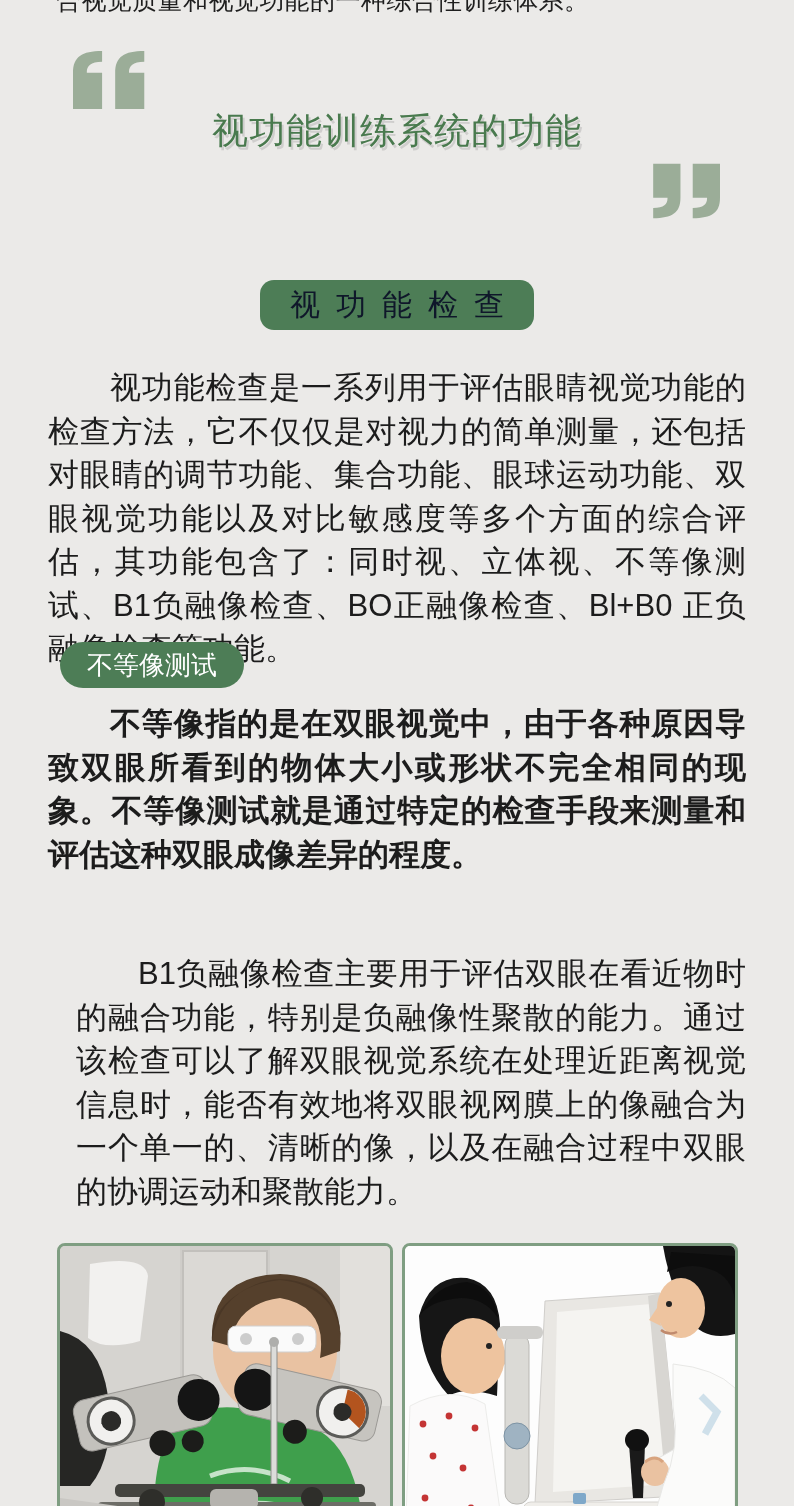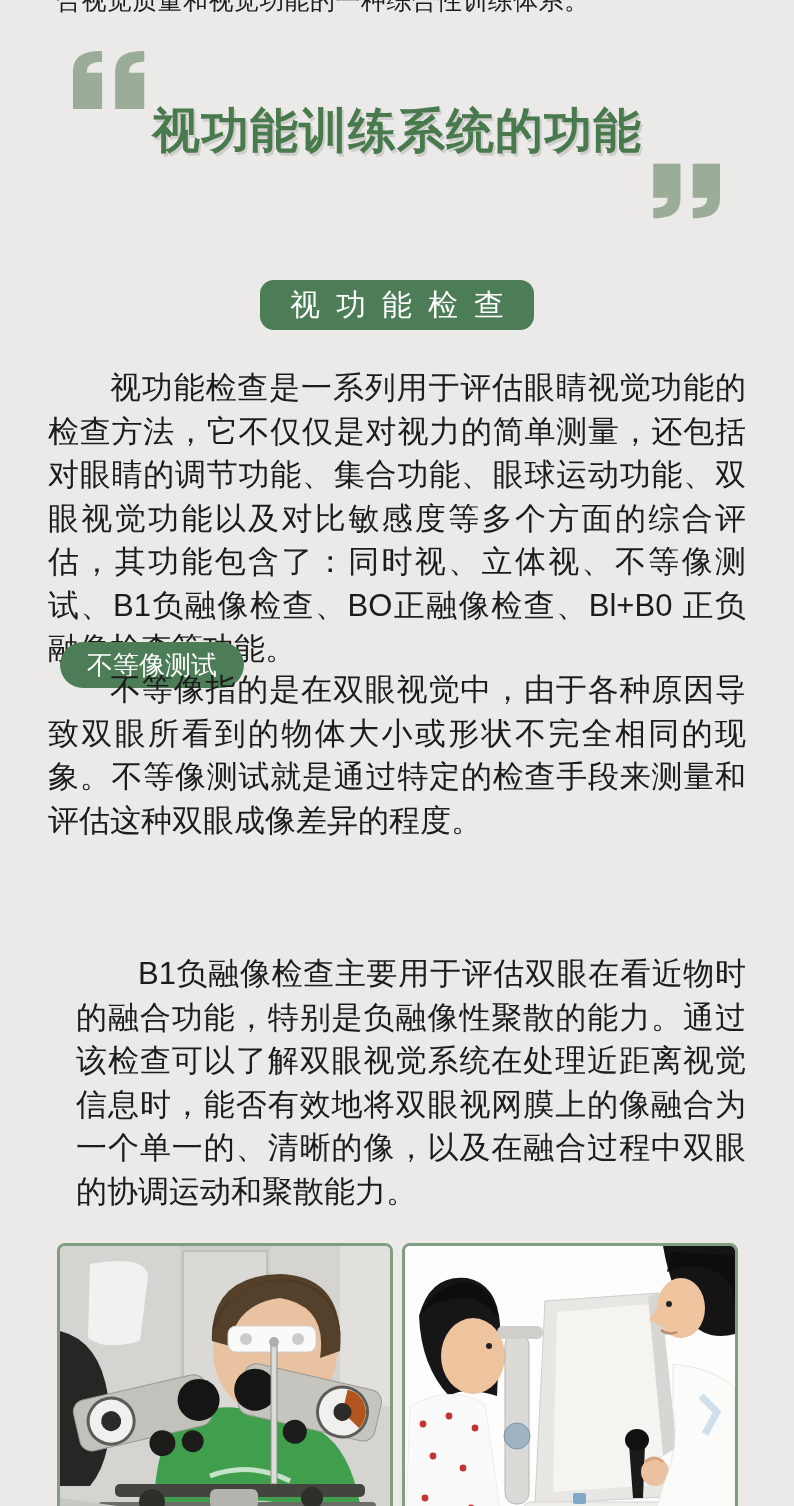--- a/index.html
+++ b/index.html
@@ -19,45 +19,45 @@
   }
   
   .quote{position:absolute;}
   .quote svg{display:block;}
   .quote-open{left:73px;top:48px;}
   .quote-close{left:645px;top:160px;}
   
   .page-title{
     position:absolute;top:104px;left:0;width:100%;
     text-align:center;
-    font-size:48px;line-height:54px;font-weight:700;
+    font-size:36px;line-height:54px;font-weight:400;
     color:#497a4e;
     letter-spacing:1px;
     text-shadow:2px 3px 0 rgba(110,110,110,0.22);
   }
   
   .banner{
     position:absolute;top:280px;left:50%;transform:translateX(-50%);
     height:50px;background:#4d7d56;border-radius:14px;
     display:flex;align-items:center;justify-content:center;
     padding:0 30px;
   }
   .banner span{
-    color:#ffffff;font-size:30px;letter-spacing:16px;margin-right:-16px;
+    color:#0f172a;font-size:30px;letter-spacing:16px;margin-right:-16px;
     white-space:nowrap;
   }
   
   .para{
     position:absolute;left:48px;right:48px;
     font-size:31px;line-height:43.5px;color:#1c1c1c;
     text-align:justify;text-justify:inter-ideograph;
     text-indent:2em;margin:0;
   }
   .para-1{top:366px;}
-  .para-2{top:668px;}
+  .para-2{top:702px;font-weight:bold;}
   .para-3{top:952px;margin-left:28px;}
   
   .pill{
     position:absolute;left:60px;
     height:46px;border-radius:23px;background:#4d7d56;
     display:inline-flex;align-items:center;
     padding:0 27px;
   }
   .pill span{color:#ffffff;font-size:26px;white-space:nowrap;}
   .pill-1{top:642px;}

